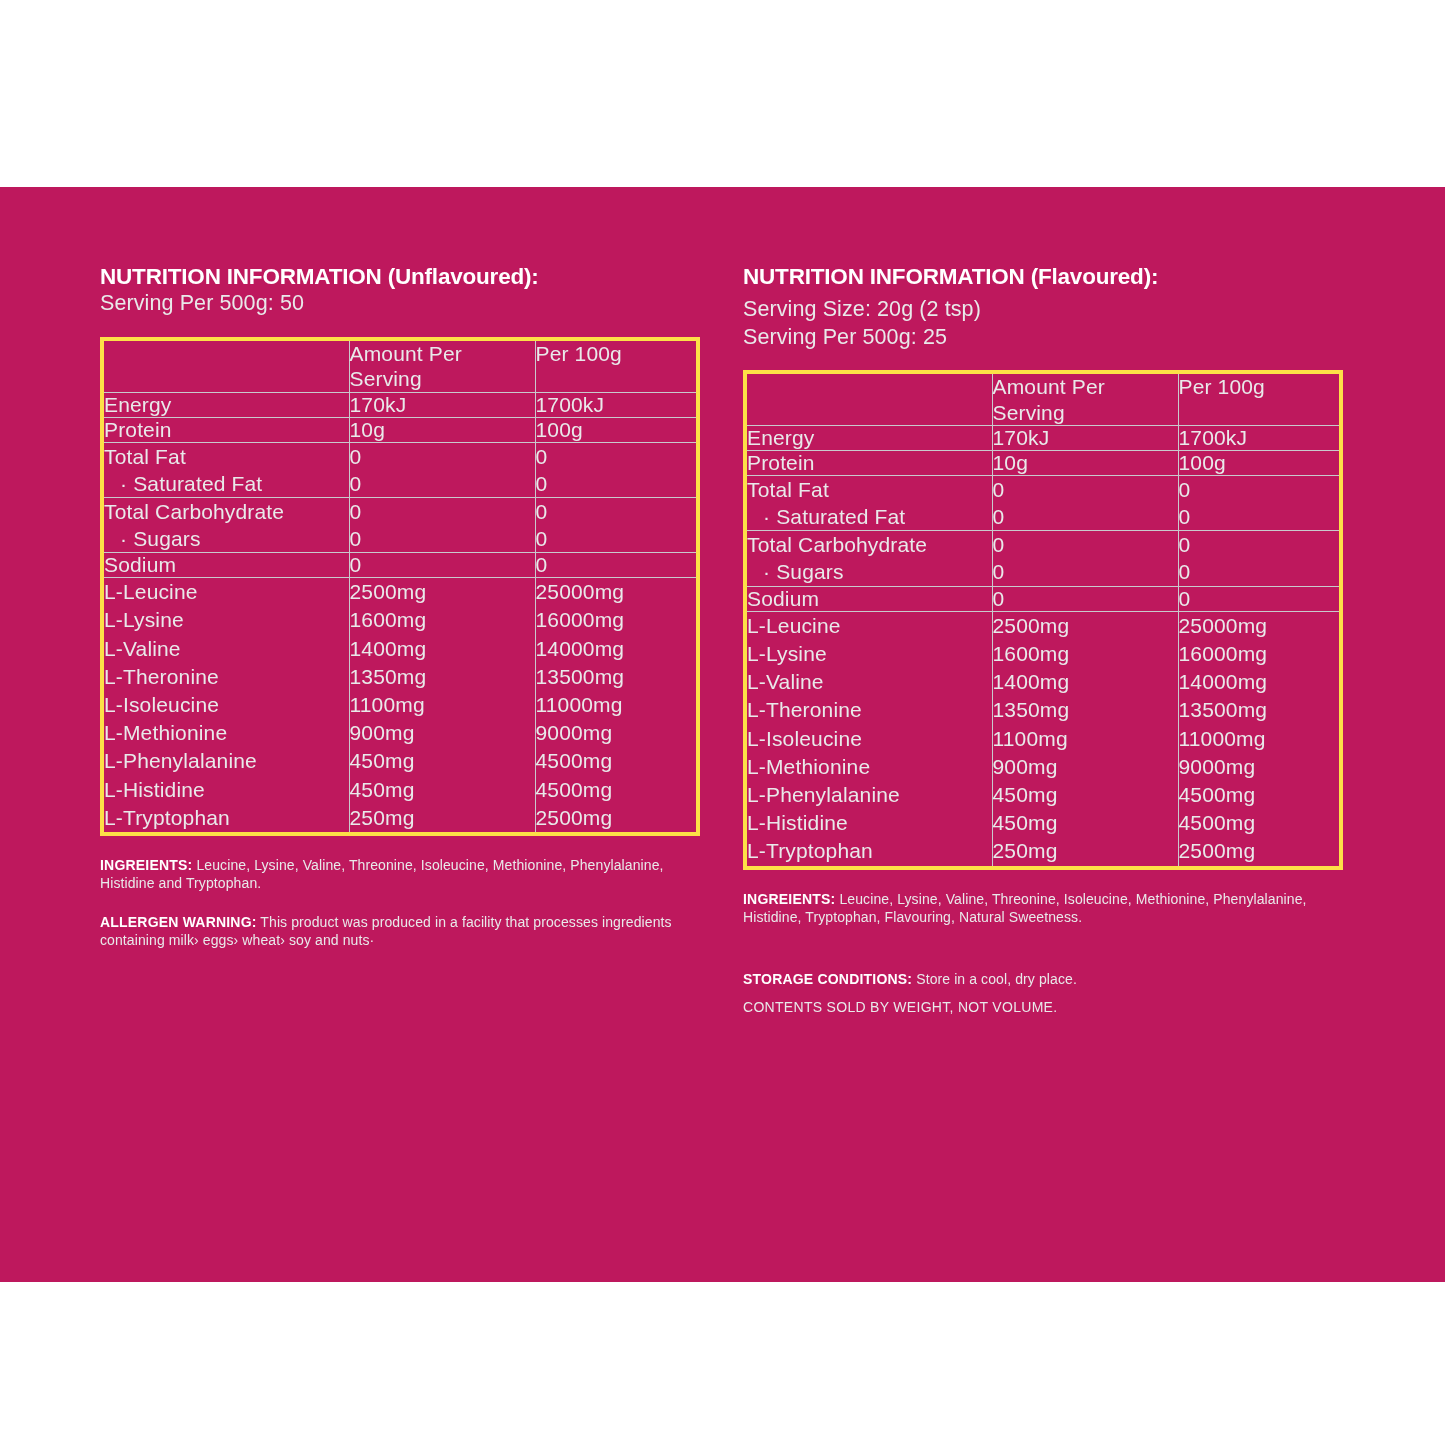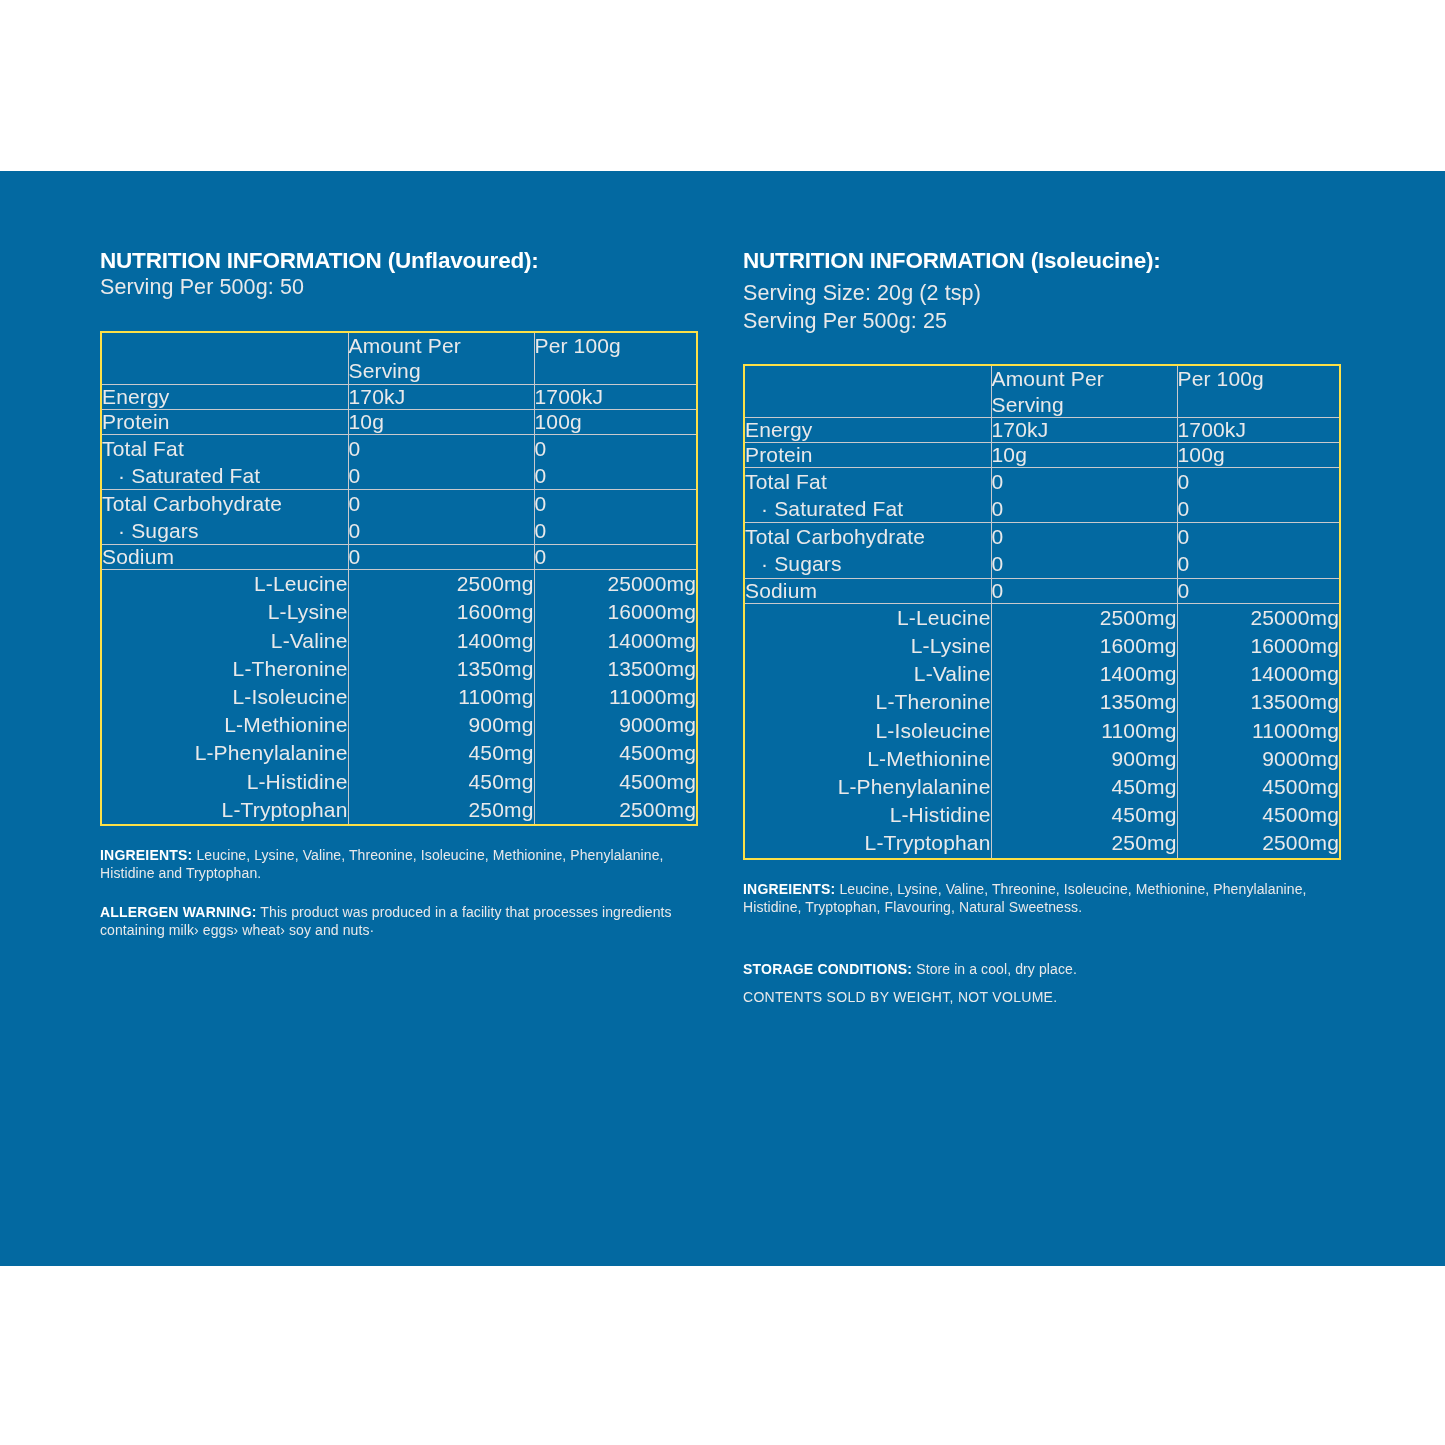--- a/index.html
+++ b/index.html
@@ -18,24 +18,24 @@
     position: relative;
     width: 1445px;
     height: 1445px;
     background: #ffffff;
   }
 
   
   .panel {
     position: absolute;
     left: 0;
-    top: 171px;
+    top: 187px;
     width: 1445px;
     height: 1095px;
-    background: #0369a1;
+    background: #be185d;
     box-sizing: border-box;
   }
 
   .columns {
     position: absolute;
     left: 0;
     top: 0;
     width: 1445px;
     display: flex;
     flex-direction: row;
@@ -62,22 +62,22 @@
     font-weight: 400;
     color: #e9e9ea;
     letter-spacing: 0.1px;
     margin: 0;
     line-height: 1.28;
   }
   .serving-line.first { padding-top: 6px; }
 
   
   .nut-table {
-    margin-top: 29px;
-    border: 2px solid #fde047;
+    margin-top: 19px;
+    border: 4px solid #fde047;
     border-collapse: collapse;
     width: 598px;
     table-layout: fixed;
   }
   .nut-table td {
     border: 1px solid #c9c9cd;
     padding: 0;
     vertical-align: top;
     color: #e9e9ea;
     font-size: 21px;
@@ -109,21 +109,20 @@
     line-height: 1.29;
     white-space: nowrap;
   }
 
   .amino-cell {
     padding: 11px 0 12px 14px;
   }
   .amino-line {
     line-height: 1.345;
     white-space: nowrap;
-    text-align: right;
   }
 
   
   .para-block {
     margin-top: 20px;
     width: 612px;
   }
   .para {
     font-size: 14px;
     color: #e9e9ea;
@@ -259,21 +258,21 @@
         </div>
 
         <div class="para-block spaced">
           <p class="para"><span class="lead">ALLERGEN WARNING:</span><span> This product was produced in a facility that processes ingredients containing milk› eggs› wheat› soy and nuts·</span></p>
         </div>
 
       </div>
 
       <div class="col col-right">
 
-        <div class="nutri-title">NUTRITION INFORMATION (Isoleucine):</div>
+        <div class="nutri-title">NUTRITION INFORMATION (Flavoured):</div>
         <div class="serving-line first">Serving Size: 20g (2 tsp)</div>
         <div class="serving-line">Serving Per 500g: 25</div>
 
         <table class="nut-table">
           <colgroup>
             <col class="c-name">
               <col class="c-serve">
               <col class="c-100g">
           </colgroup>
           <tbody>

